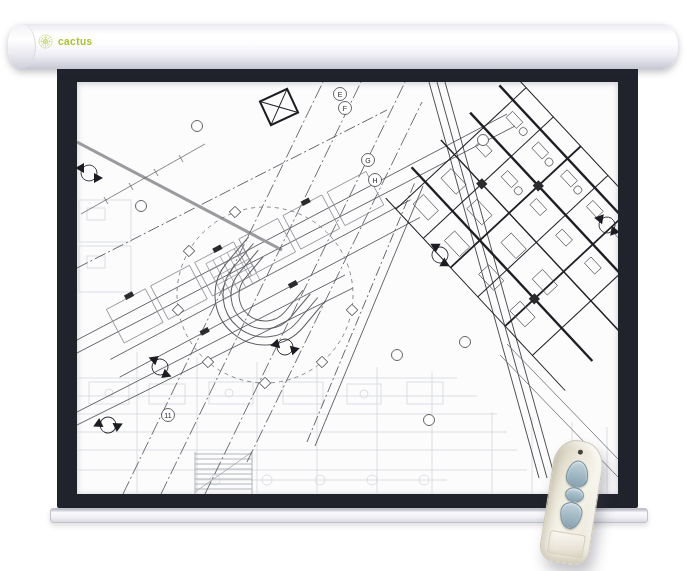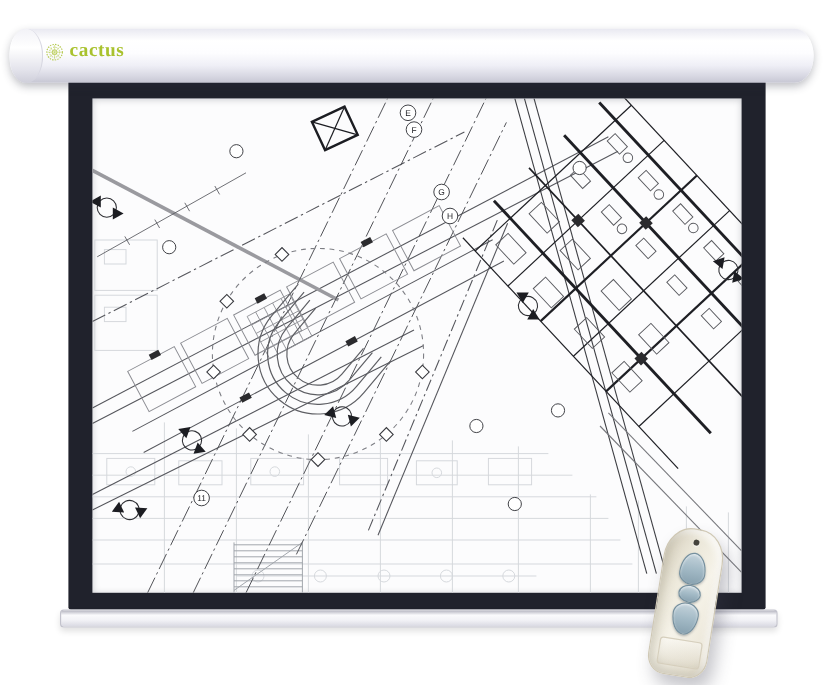--- a/index.html
+++ b/index.html
@@ -8,21 +8,21 @@
 
   
   .casing{position:absolute;left:8px;top:24px;width:670px;height:45px;
     border-radius:16px 18px 18px 16px / 24px 26px 26px 24px;
     background:linear-gradient(180deg,#e9e9f1 0%,#ffffff 22%,#fdfdff 45%,#efeff6 68%,#d7d7e2 88%,#c7c7d3 100%);
     box-shadow:0 3px 7px rgba(40,42,60,.30);z-index:5;}
   .casing::before{content:"";position:absolute;left:0;top:0;width:27px;height:100%;
     border-radius:50%;background:linear-gradient(180deg,#f2f2f7 0%,#ffffff 35%,#e4e4ec 75%,#cfcfda 100%);
     border-right:1px solid #d8d8e2;}
   .logo{position:absolute;left:30px;top:10px;display:flex;align-items:center;gap:5px;filter:blur(.3px);}
-  .logo-text{font-size:16px;font-weight:bold;letter-spacing:.5px;color:#a9c22e;text-transform:lowercase;font-family:Liberation Serif, serif;}
+  .logo-text{font-size:10px;font-weight:bold;letter-spacing:.5px;color:#a9c22e;text-transform:lowercase;}
 
   
   .frame{position:absolute;left:57px;top:60px;width:581px;height:448px;background:#20222c;
     border-radius:2px;z-index:2;}
   .surface{position:absolute;left:77px;top:82px;width:541px;height:412px;background:#fcfcfd;
     box-shadow:inset 0 1px 6px rgba(25,28,40,.22);z-index:3;}
   .surface svg{display:block;width:541px;height:412px;}
 
   
   .slat{position:absolute;left:50px;top:508px;width:596px;height:13px;

